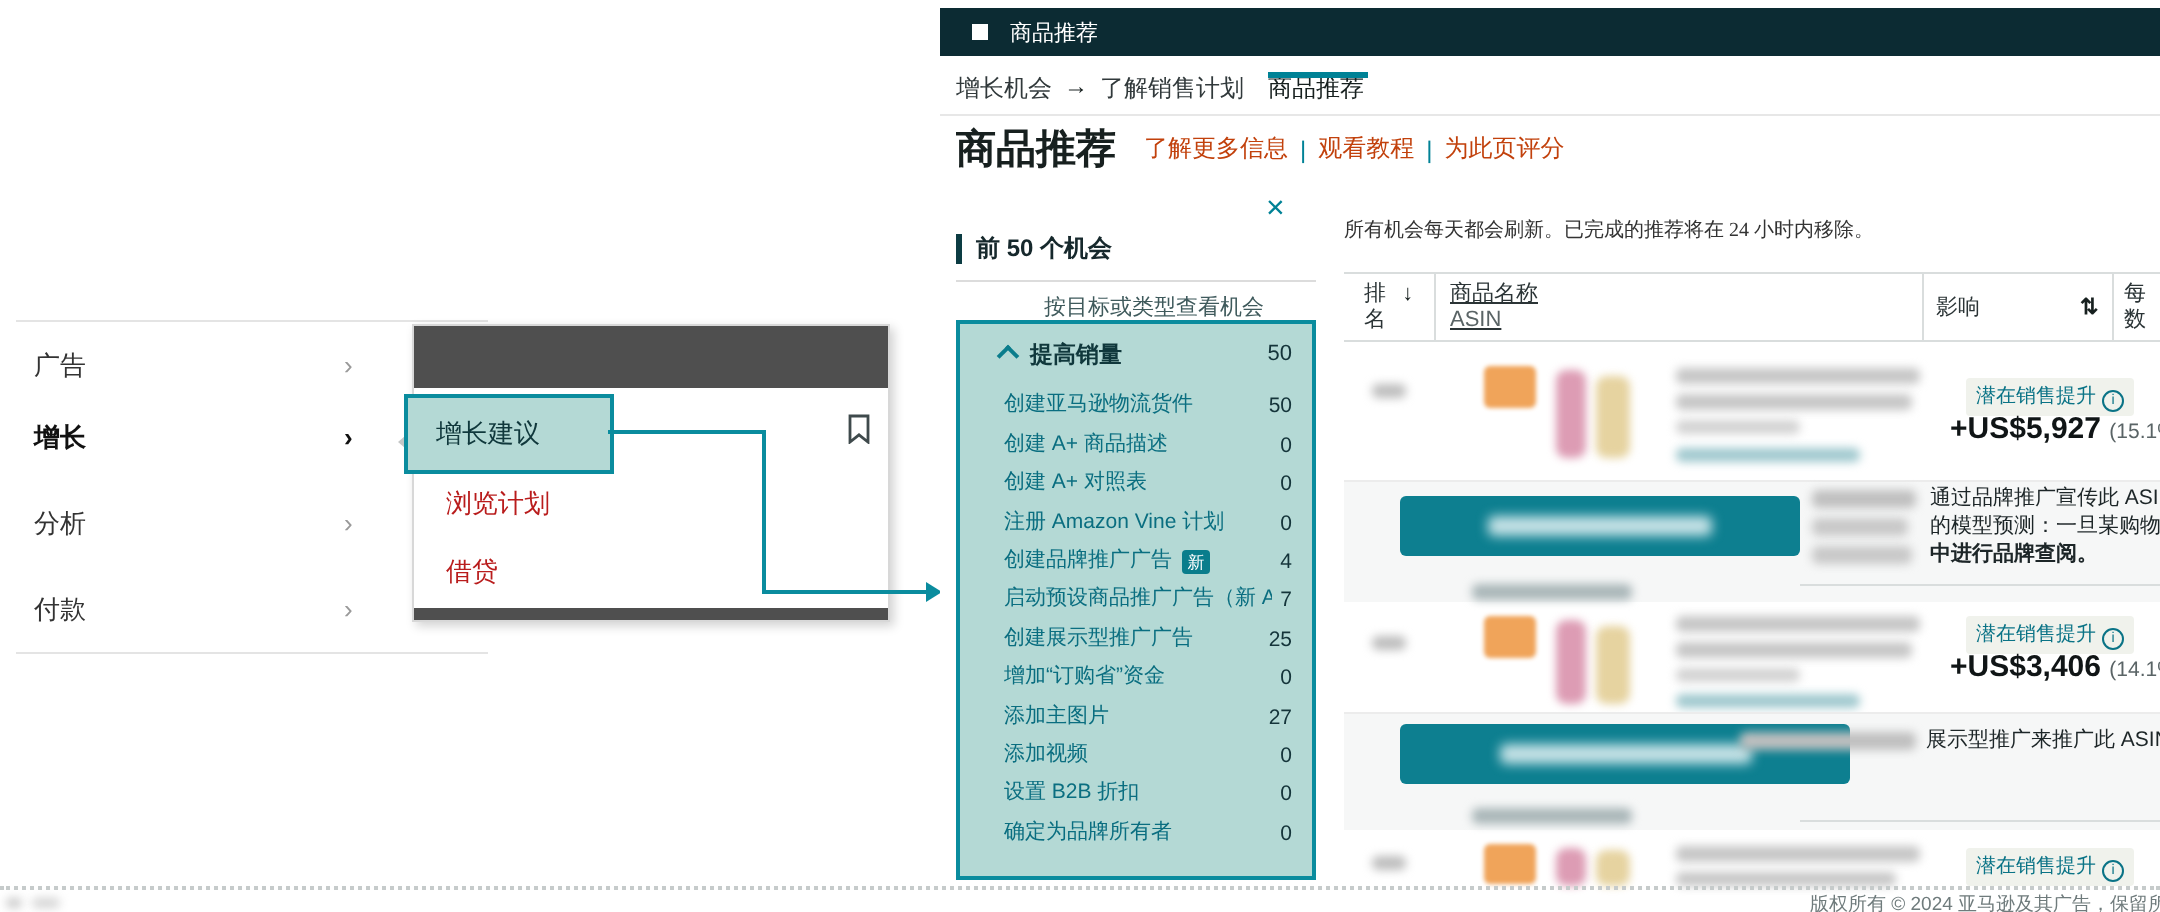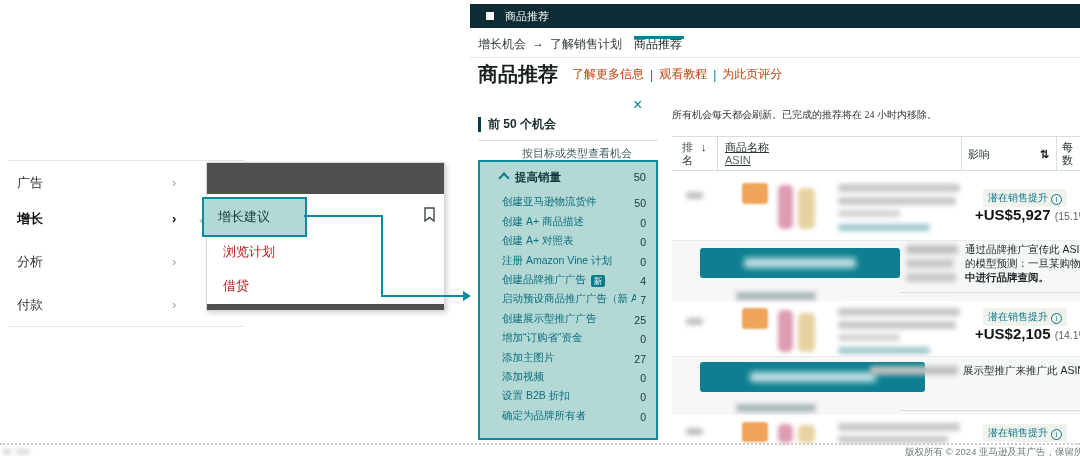--- a/index.html
+++ b/index.html
@@ -288,21 +288,21 @@
       <div class="bottle-pink" style="left:308px;top:310px;width:15px;height:42px;"></div>
       <div class="bottle-cream" style="left:328px;top:313px;width:17px;height:39px;"></div>
       <div class="redact" style="left:368px;top:308px;width:122px;height:8px;background:#c6c6c6;"></div>
       <div class="redact" style="left:368px;top:321px;width:118px;height:8px;background:#c6c6c6;"></div>
       <div class="redact" style="left:368px;top:334px;width:62px;height:7px;background:#d2d2d2;"></div>
       <div class="redact" style="left:368px;top:347px;width:92px;height:7px;background:#9fc8ce;"></div>
       <div class="impact-badge" style="left:513px;top:308px;">
         <span>潜在销售提升</span><span class="oicon">i</span>
       </div>
       <div class="impact-val" style="left:505px;top:325px;">
-        <span>+US$2,105</span>
+        <span>+US$3,406</span>
         <span class="impact-pct">(14.1%)</span>
       </div>
     </div>
     <div class="row-sep" style="top:356px;"></div>
 
     <div class="detail-band" style="top:357px;height:58px;"></div>
     <div class="teal-btn" style="left:230px;top:362px;width:225px;height:30px;">
       <div class="btn-redact"></div>
     </div>
     <div class="redact" style="left:266px;top:404px;width:80px;height:8px;background:#a9b6b8;"></div>

